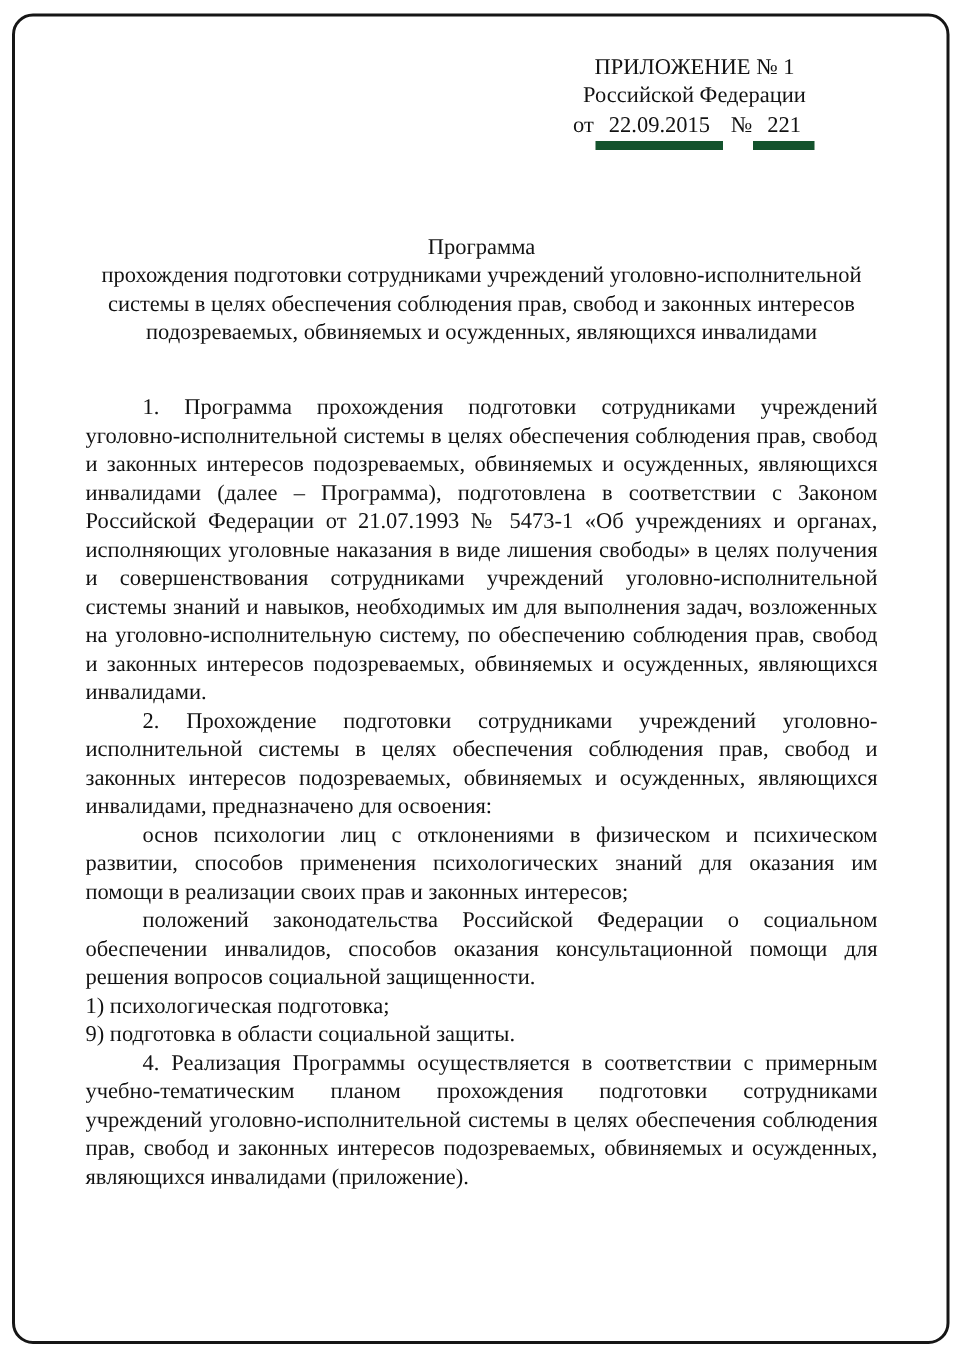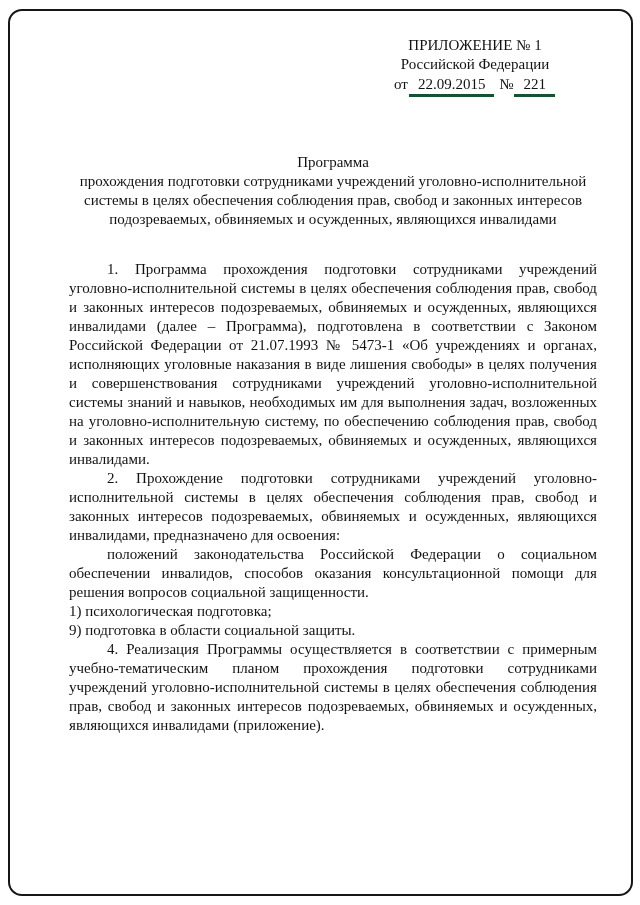--- a/index.html
+++ b/index.html
@@ -26,36 +26,35 @@
     border-radius: 14px;
     box-sizing: border-box;
   }
   .content {
     position: absolute;
     left: 57px;
     top: 36px;
     width: 528px;
     font-size: 15px;
     line-height: 19px;
-    margin-left: 12px;
   }
   .header-block {
     width: 240px;
     margin-left: auto;
     margin-right: 2px;
     text-align: center;
   }
   .header-block .hline { white-space: nowrap; }
   .date-line {
     margin-top: 1px;
     white-space: nowrap;
   }
   .u {
     display: inline-block;
-    border-bottom: 3px solid #14532d;
+    border-bottom: 6px solid #14532d;
     padding: 0 9px;
     margin: 0 1px;
   }
   .title-block {
     margin-top: 56px;
     text-align: center;
     font-weight: normal;
   }
   .body-block {
     margin-top: 31px;
@@ -85,20 +84,21 @@
     </div>
 
     <div class="title-block">
       <div>Программа</div>
       <div>прохождения подготовки сотрудниками учреждений уголовно-исполнительной системы в целях  обеспечения соблюдения прав, свобод и законных интересов подозреваемых, обвиняемых и осужденных, являющихся инвалидами</div>
     </div>
 
     <div class="body-block">
       <p class="ind">1. Программа прохождения подготовки сотрудниками учреждений уголовно-исполнительной системы в целях обеспечения соблюдения прав, свобод и законных интересов подозреваемых, обвиняемых и осужденных, являющихся инвалидами (далее – Программа), подготовлена в соответствии с Законом Российской Федерации от 21.07.1993 № 5473-1 «Об учреждениях и органах, исполняющих уголовные наказания в виде лишения свободы» в целях получения и совершенствования сотрудниками учреждений уголовно-исполнительной системы знаний и навыков, необходимых им для выполнения задач, возложенных на уголовно-исполнительную систему, по обеспечению соблюдения прав, свобод и законных интересов подозреваемых, обвиняемых и осужденных, являющихся инвалидами.</p>
       <p class="ind">2. Прохождение подготовки сотрудниками учреждений уголовно-исполнительной системы в целях обеспечения соблюдения прав, свобод и законных интересов подозреваемых, обвиняемых и осужденных, являющихся инвалидами, предназначено для освоения:</p>
+      <p class="ind">основ психологии лиц с отклонениями в физическом и психическом развитии, способов применения психологических знаний для оказания им помощи в реализации своих прав и законных интересов;</p>
       <p class="ind">положений законодательства Российской Федерации о социальном обеспечении инвалидов, способов оказания консультационной помощи для решения вопросов социальной защищенности.</p>
       <p>1) психологическая подготовка;</p>
       <p>9) подготовка в области социальной защиты.</p>
       <p class="ind">4. Реализация Программы осуществляется в соответствии с примерным учебно-тематическим планом прохождения подготовки сотрудниками учреждений уголовно-исполнительной системы в целях обеспечения соблюдения прав, свобод и законных интересов подозреваемых, обвиняемых и осужденных, являющихся инвалидами (приложение).</p>
     </div>
 
   </div>
 </div>
 
 </body></html>

